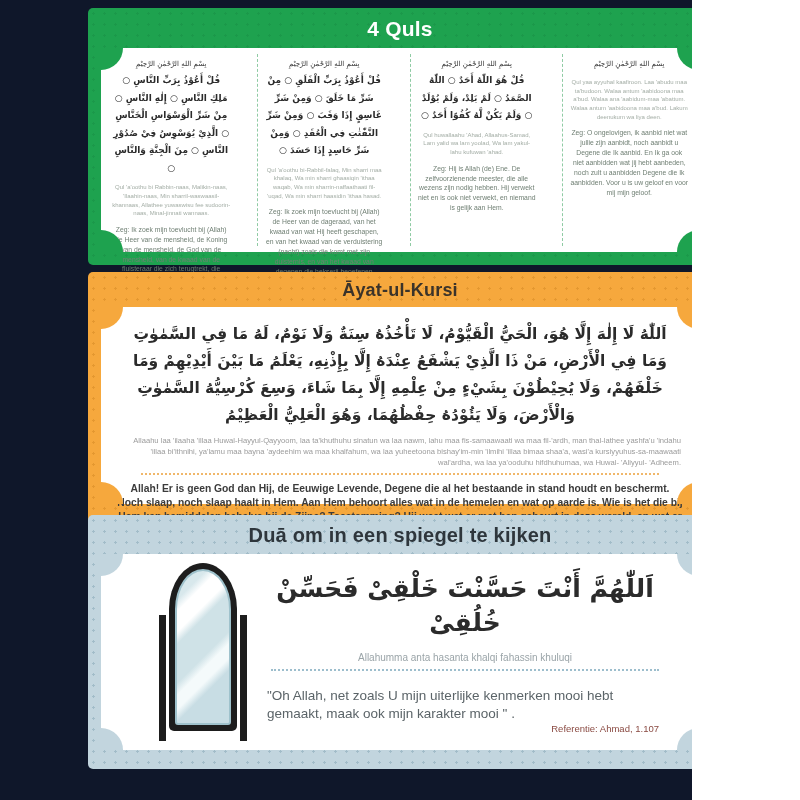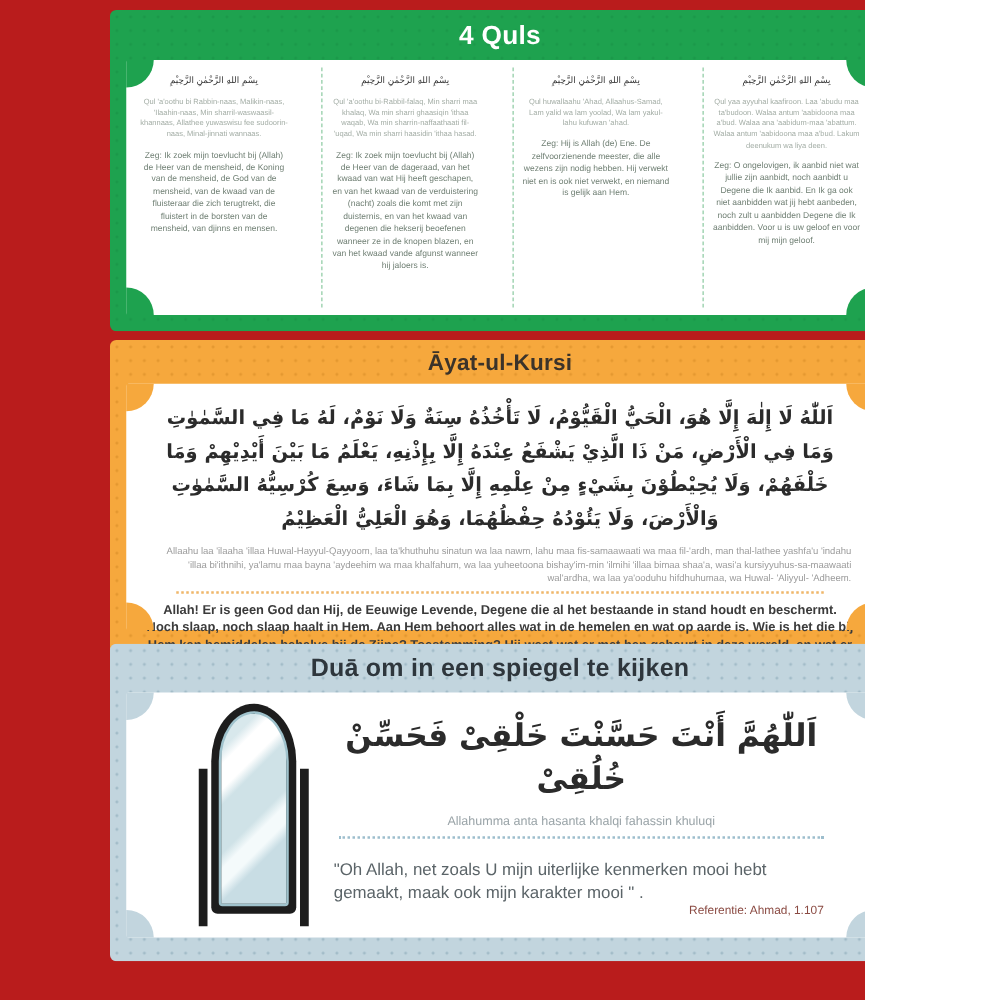--- a/index.html
+++ b/index.html
@@ -1,16 +1,16 @@
 <!DOCTYPE html>
 <html><head>
 <meta charset="utf-8">
 <style>
   html,body{margin:0;padding:0;background:#ffffff;}
-  .page{position:relative;width:692px;height:800px;background:#b91c1c;overflow:hidden;
+  .page{position:relative;width:692px;height:800px;background:#0f172a;overflow:hidden;
         font-family:"Liberation Sans","DejaVu Sans",sans-serif;}
   .panel{position:absolute;left:88px;width:624px;border-radius:5px;}
   .panel.green{top:8px;height:257px;background:#1ea24f;
     background-image:radial-gradient(rgba(0,70,30,.10) 1px,transparent 1.4px);background-size:11px 11px;}
   .panel.orange{top:272px;height:259px;background:#f6a83d;
     background-image:radial-gradient(rgba(180,110,15,.28) 1px,transparent 1.4px);background-size:11px 11px;}
   .panel.blue{top:515px;height:254px;background:#c2d5de;
     background-image:radial-gradient(rgba(90,130,150,.30) 1px,transparent 1.4px);background-size:11px 11px;}
   .panel-title{margin:0;text-align:center;font-weight:bold;letter-spacing:.2px;}
   .green .panel-title{color:#ffffff;font-size:21px;padding:9px 0 7px;}
@@ -68,32 +68,35 @@
     <h1 class="panel-title">4 Quls</h1>
     <div class="card">
       <span class="notch tl"></span>
       <span class="notch tr"></span>
       <span class="notch bl"></span>
       <span class="notch br"></span>
       <div class="quls-grid">
 
         <div class="qul-col">
           <div class="bismillah arabic">بِسْمِ اللهِ الرَّحْمٰنِ الرَّحِيْمِ</div>
+          <div class="qul-arabic arabic">قُلْ أَعُوْذُ بِرَبِّ النَّاسِ ○ مَلِكِ النَّاسِ ○ إِلٰهِ النَّاسِ ○ مِنْ شَرِّ الْوَسْوَاسِ الْخَنَّاسِ ○ الَّذِيْ يُوَسْوِسُ فِيْ صُدُوْرِ النَّاسِ ○ مِنَ الْجِنَّةِ وَالنَّاسِ ○</div>
           <div class="qul-translit">Qul 'a'oothu bi Rabbin-naas, Malikin-naas, 'Ilaahin-naas, Min sharril-waswaasil-khannaas, Allathee yuwaswisu fee sudoorin-naas, Minal-jinnati wannaas.</div>
           <div class="qul-dutch">Zeg: Ik zoek mijn toevlucht bij (Allah) de Heer van de mensheid, de Koning van de mensheid, de God van de mensheid, van de kwaad van de fluisteraar die zich terugtrekt, die fluistert in de borsten van de mensheid, van djinns en mensen.</div>
         </div>
 
         <div class="qul-col">
           <div class="bismillah arabic">بِسْمِ اللهِ الرَّحْمٰنِ الرَّحِيْمِ</div>
+          <div class="qul-arabic arabic">قُلْ أَعُوْذُ بِرَبِّ الْفَلَقِ ○ مِنْ شَرِّ مَا خَلَقَ ○ وَمِنْ شَرِّ غَاسِقٍ إِذَا وَقَبَ ○ وَمِنْ شَرِّ النَّفّٰثٰتِ فِي الْعُقَدِ ○ وَمِنْ شَرِّ حَاسِدٍ إِذَا حَسَدَ ○</div>
           <div class="qul-translit">Qul 'a'oothu bi-Rabbil-falaq, Min sharri maa khalaq, Wa min sharri ghaasiqin 'ithaa waqab, Wa min sharrin-naffaathaati fil-'uqad, Wa min sharri haasidin 'ithaa hasad.</div>
           <div class="qul-dutch">Zeg: Ik zoek mijn toevlucht bij (Allah) de Heer van de dageraad, van het kwaad van wat Hij heeft geschapen, en van het kwaad van de verduistering (nacht) zoals die komt met zijn duisternis, en van het kwaad van degenen die hekserij beoefenen wanneer ze in de knopen blazen, en van het kwaad vande afgunst wanneer hij jaloers is.</div>
         </div>
 
         <div class="qul-col">
           <div class="bismillah arabic">بِسْمِ اللهِ الرَّحْمٰنِ الرَّحِيْمِ</div>
+          <div class="qul-arabic arabic">قُلْ هُوَ اللّٰهُ أَحَدٌ ○ اللّٰهُ الصَّمَدُ ○ لَمْ يَلِدْ، وَلَمْ يُوْلَدْ ○ وَلَمْ يَكُنْ لَّهُ كُفُوًا أَحَدٌ ○</div>
           <div class="qul-translit">Qul huwallaahu 'Ahad, Allaahus-Samad, Lam yalid wa lam yoolad, Wa lam yakul-lahu kufuwan 'ahad.</div>
           <div class="qul-dutch">Zeg: Hij is Allah (de) Ene. De zelfvoorzienende meester, die alle wezens zijn nodig hebben. Hij verwekt niet en is ook niet verwekt, en niemand is gelijk aan Hem.</div>
         </div>
 
         <div class="qul-col">
           <div class="bismillah arabic">بِسْمِ اللهِ الرَّحْمٰنِ الرَّحِيْمِ</div>
           <div class="qul-translit">Qul yaa ayyuhal kaafiroon. Laa 'abudu maa ta'budoon. Walaa antum 'aabidoona maa a'bud. Walaa ana 'aabidum-maa 'abattum. Walaa antum 'aabidoona maa a'bud. Lakum deenukum wa liya deen.</div>
           <div class="qul-dutch">Zeg: O ongelovigen, ik aanbid niet wat jullie zijn aanbidt, noch aanbidt u Degene die Ik aanbid. En Ik ga ook niet aanbidden wat jij hebt aanbeden, noch zult u aanbidden Degene die Ik aanbidden. Voor u is uw geloof en voor mij mijn geloof.</div>
         </div>
 

